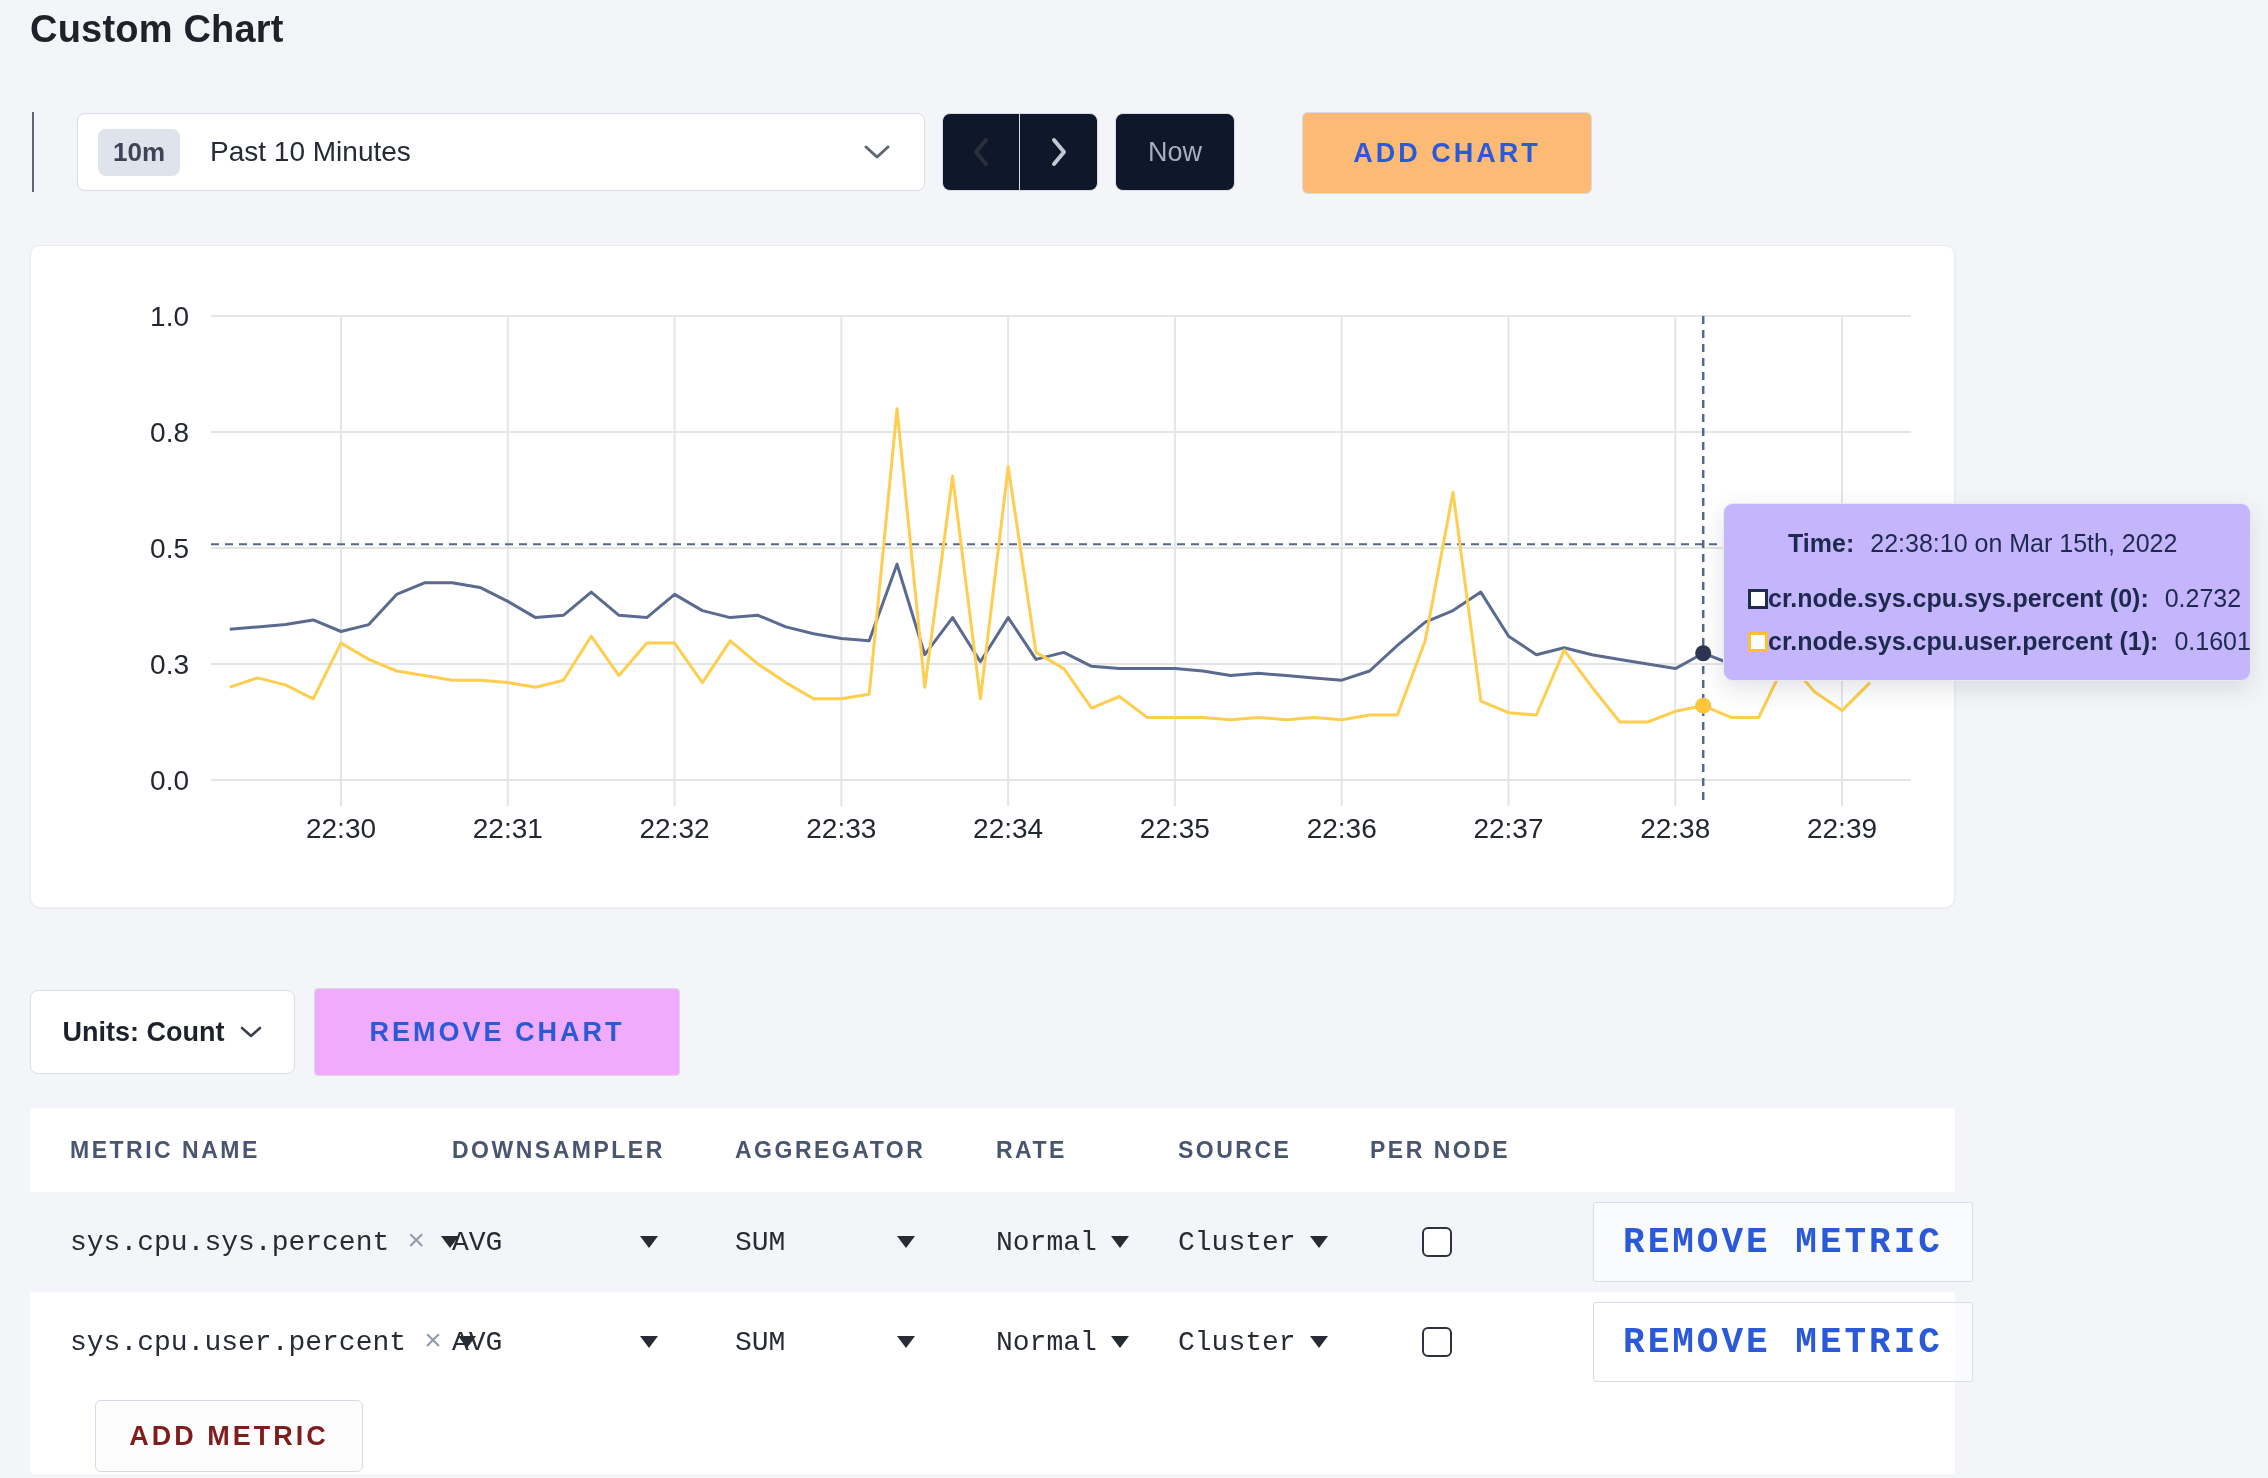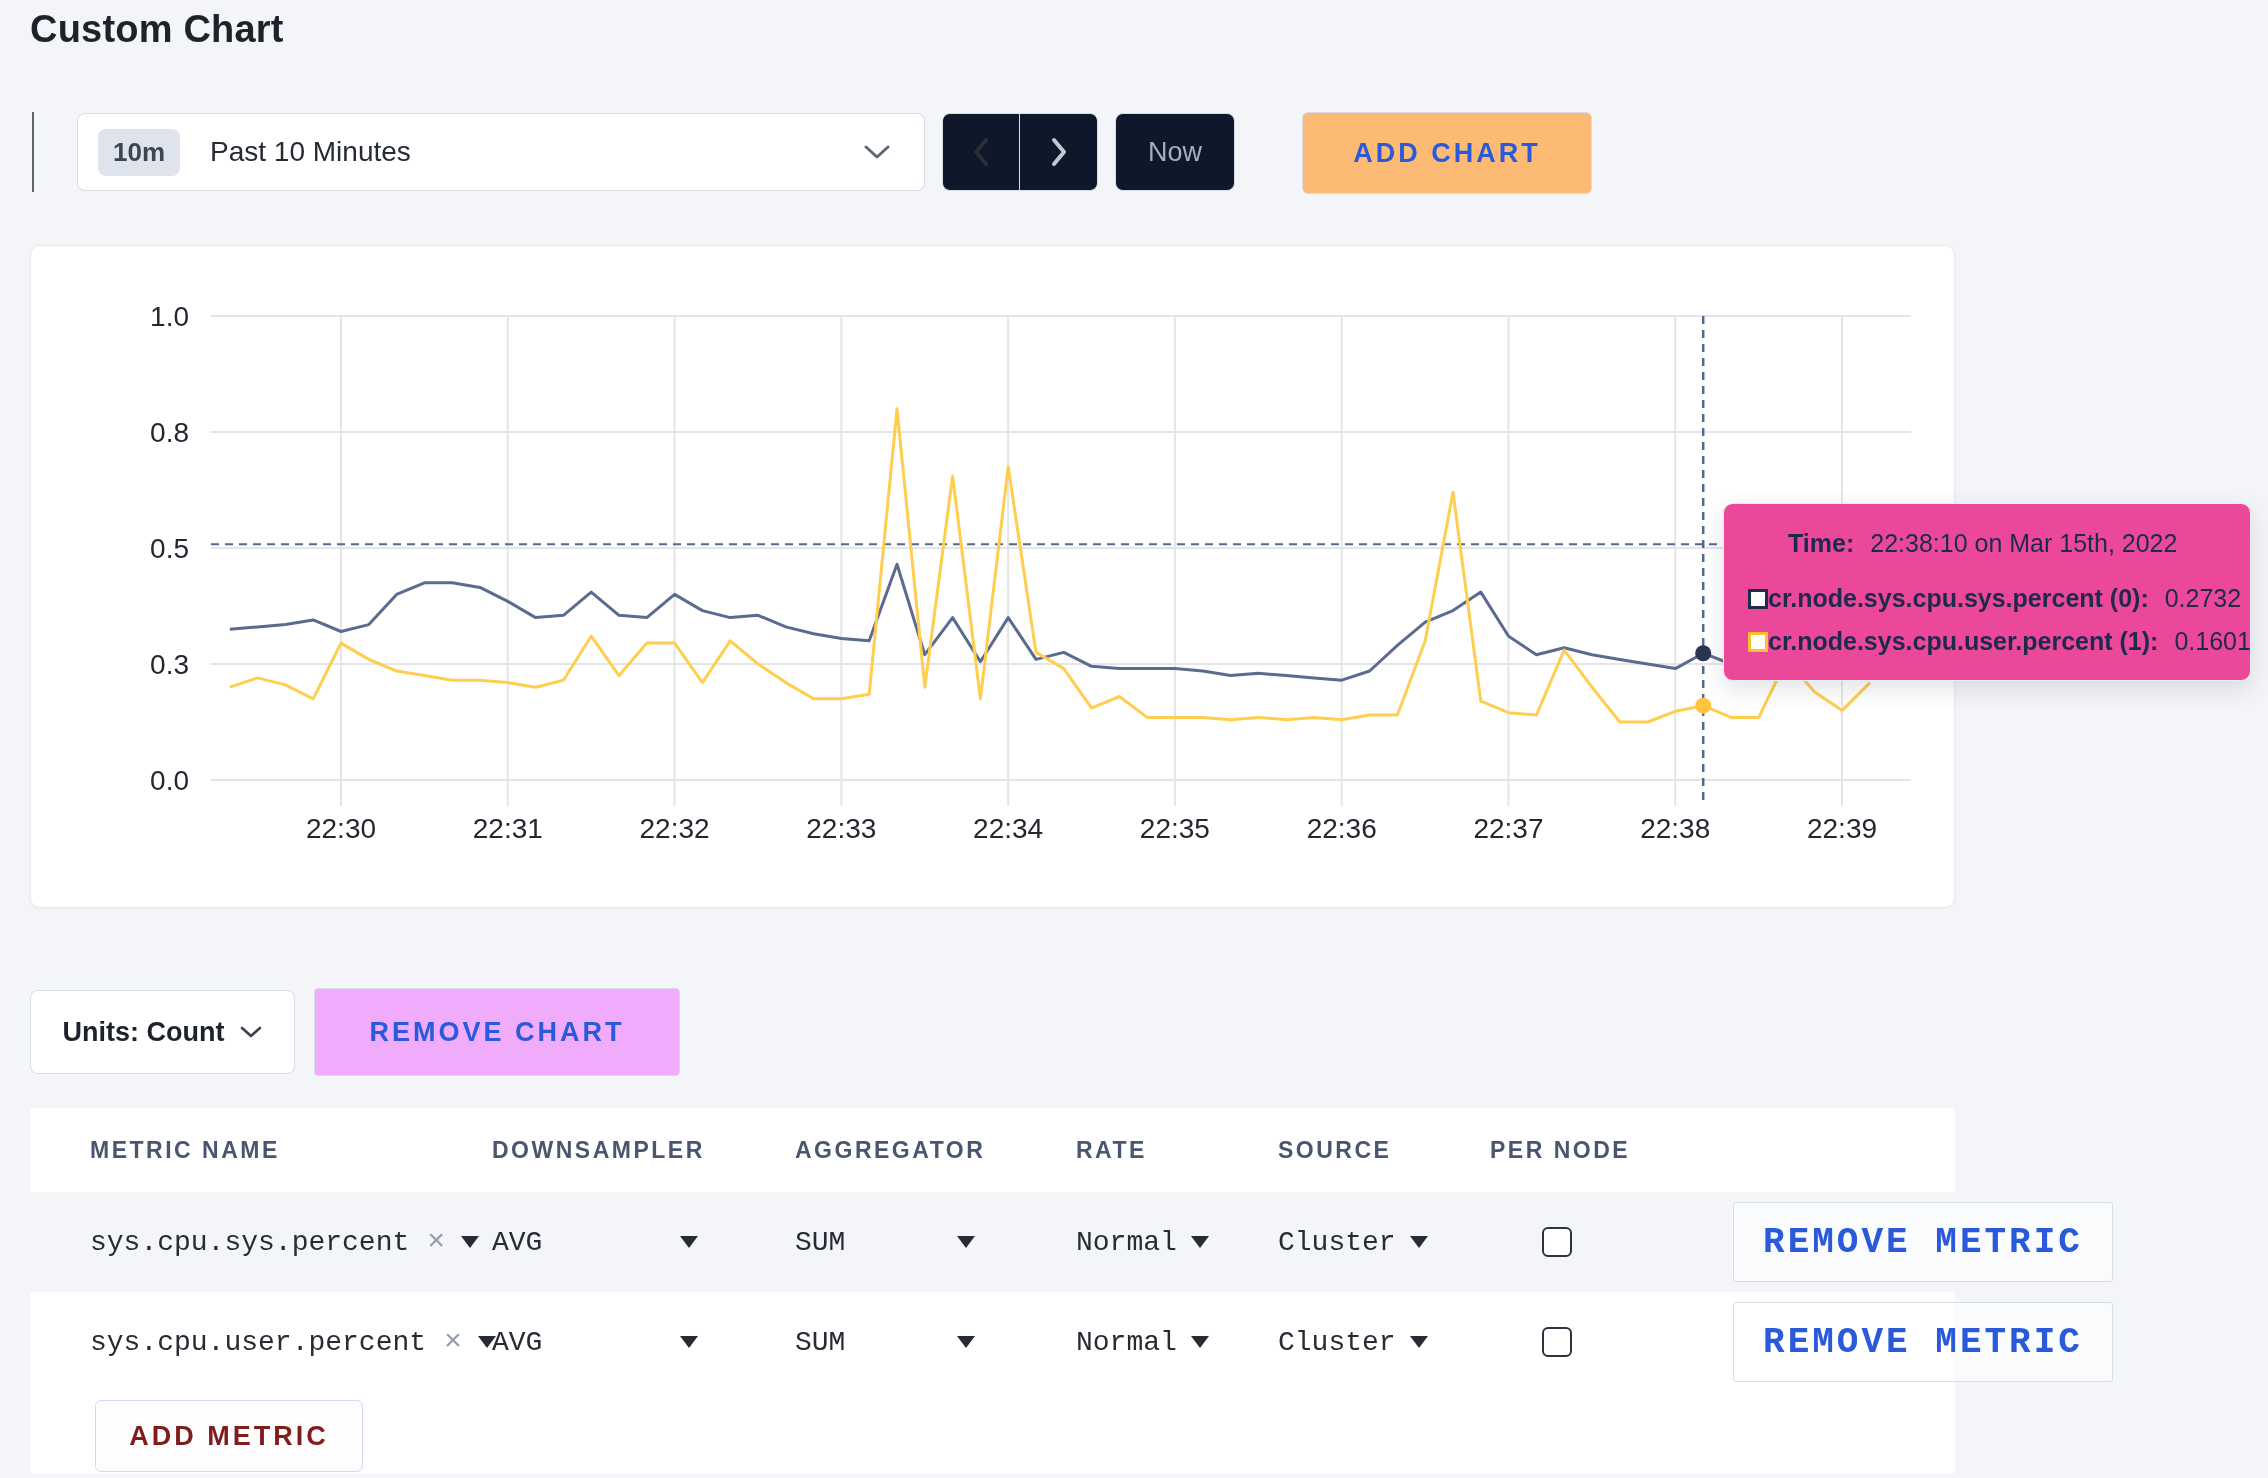--- a/index.html
+++ b/index.html
@@ -50,21 +50,21 @@
   
   .chart-card {
     position: absolute; left: 30px; top: 245px; width: 1925px; height: 663px;
     background: #fff; border: 1px solid #e9ebf1; border-radius: 10px;
     box-shadow: 0 1px 3px rgba(60,70,90,.05);
   }
   .chart-card svg { position: absolute; left: 0; top: 0; }
   
   .chart-tooltip {
     position: absolute; left: 1723px; top: 503px; width: 528px; height: 178px;
-    background: #ec4899; border: 1px solid #e8eaf0; border-radius: 10px;
+    background: #c4b5fd; border: 1px solid #e8eaf0; border-radius: 10px;
     box-shadow: 0 8px 24px rgba(50,60,80,.14);
     padding: 25px 24px 24px 24px; z-index: 5;
     display: flex; flex-direction: column; justify-content: space-between;
   }
   .tt-row { display: flex; align-items: center; font-size: 25px; color: #1d2a4d; }
   .tt-swatch-col { width: 40px; display: flex; align-items: center; }
   .tt-swatch { width: 20px; height: 20px; border: 3.5px solid; background: #fff; }
   .tt-label { font-weight: 700; white-space: nowrap; }
   .tt-value { font-weight: 400; margin-left: 16px; white-space: nowrap; }
   
@@ -82,21 +82,20 @@
   }
   
   .metrics-card {
     position: absolute; left: 30px; top: 1108px; width: 1925px; height: 366px;
     background: #fff; border-radius: 4px;
   }
   .mgrid {
     display: grid;
     grid-template-columns: 40px 382px 283px 261px 182px 192px 207px 1fr;
     align-items: center;
-    gap: 20px;
   }
   .mheader { height: 84px; }
   .mheader .hcell {
     font-size: 23px; font-weight: 600; letter-spacing: 2.5px; color: #4a5670;
   }
   .metric-row { height: 100px; font-family: Liberation Mono, monospace; }
   .metric-row.striped { background: #f4f5f9; }
   .cell { display: flex; align-items: center; font-size: 28px; color: #262b34; }
   .caret { width: 0; height: 0; border-left: 9px solid transparent; border-right: 9px solid transparent; border-top: 12px solid #262b34; cursor: pointer; }
   .x-icon { color: #949caa; font-size: 30px; margin: 0 16px 0 18px; cursor: pointer; line-height: 1; }

